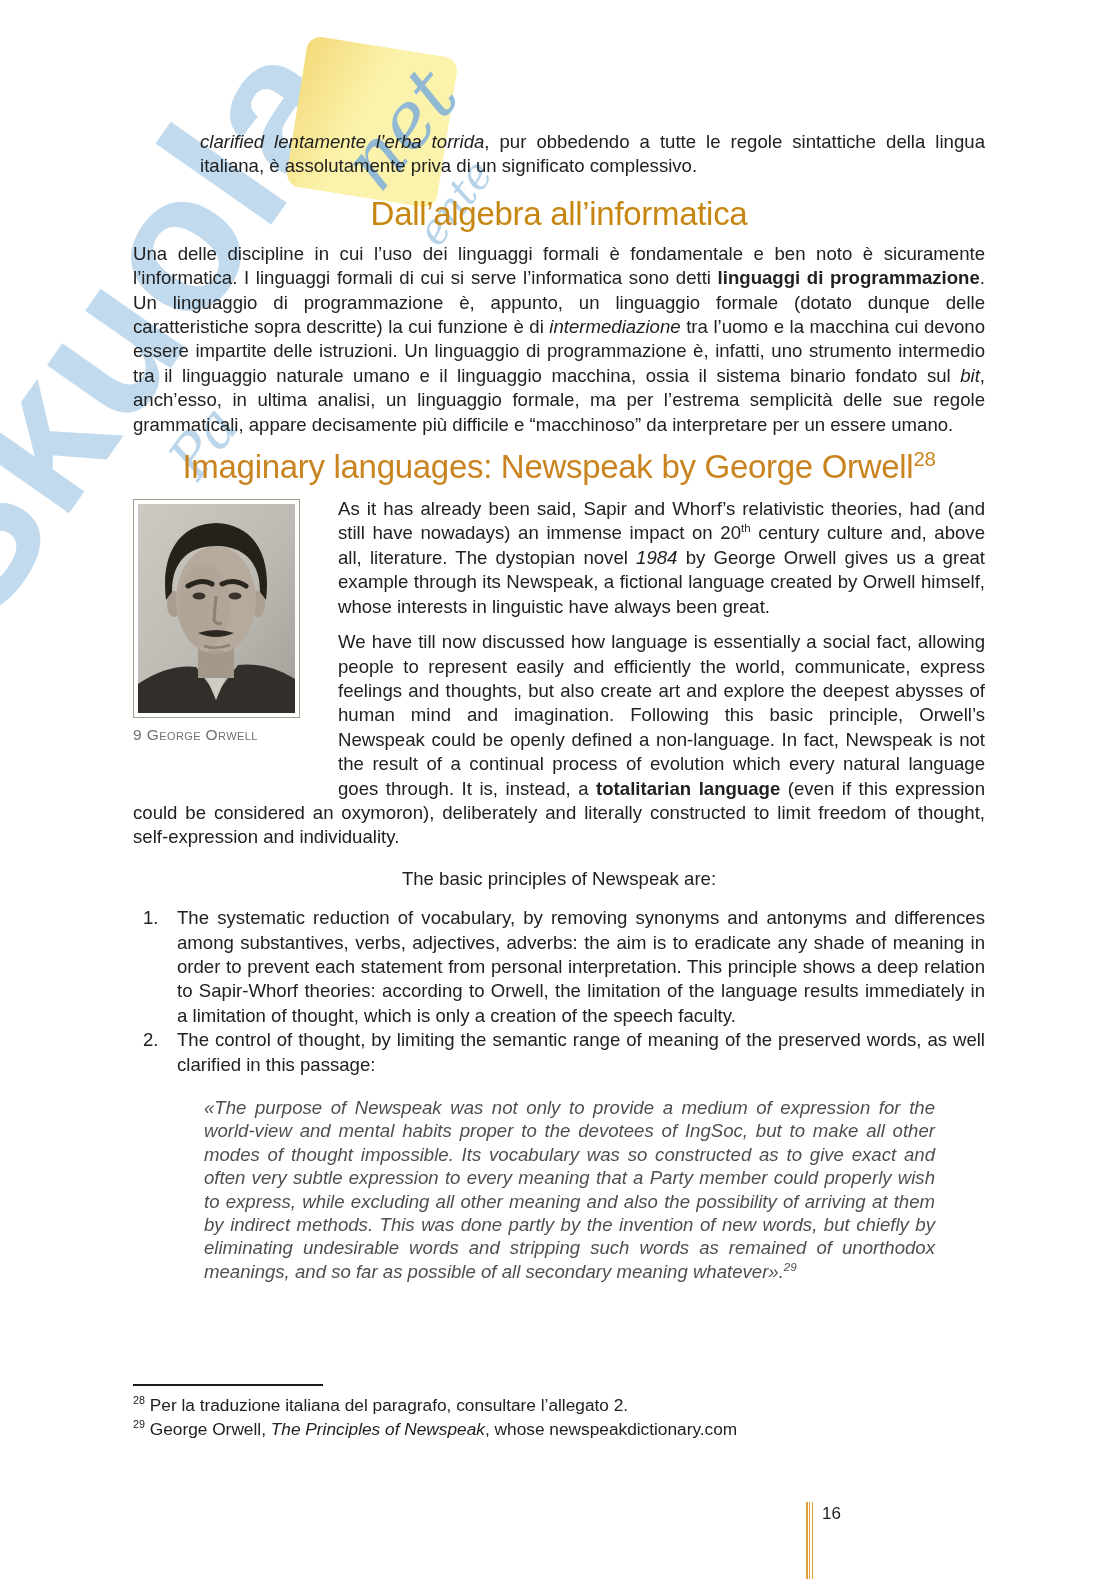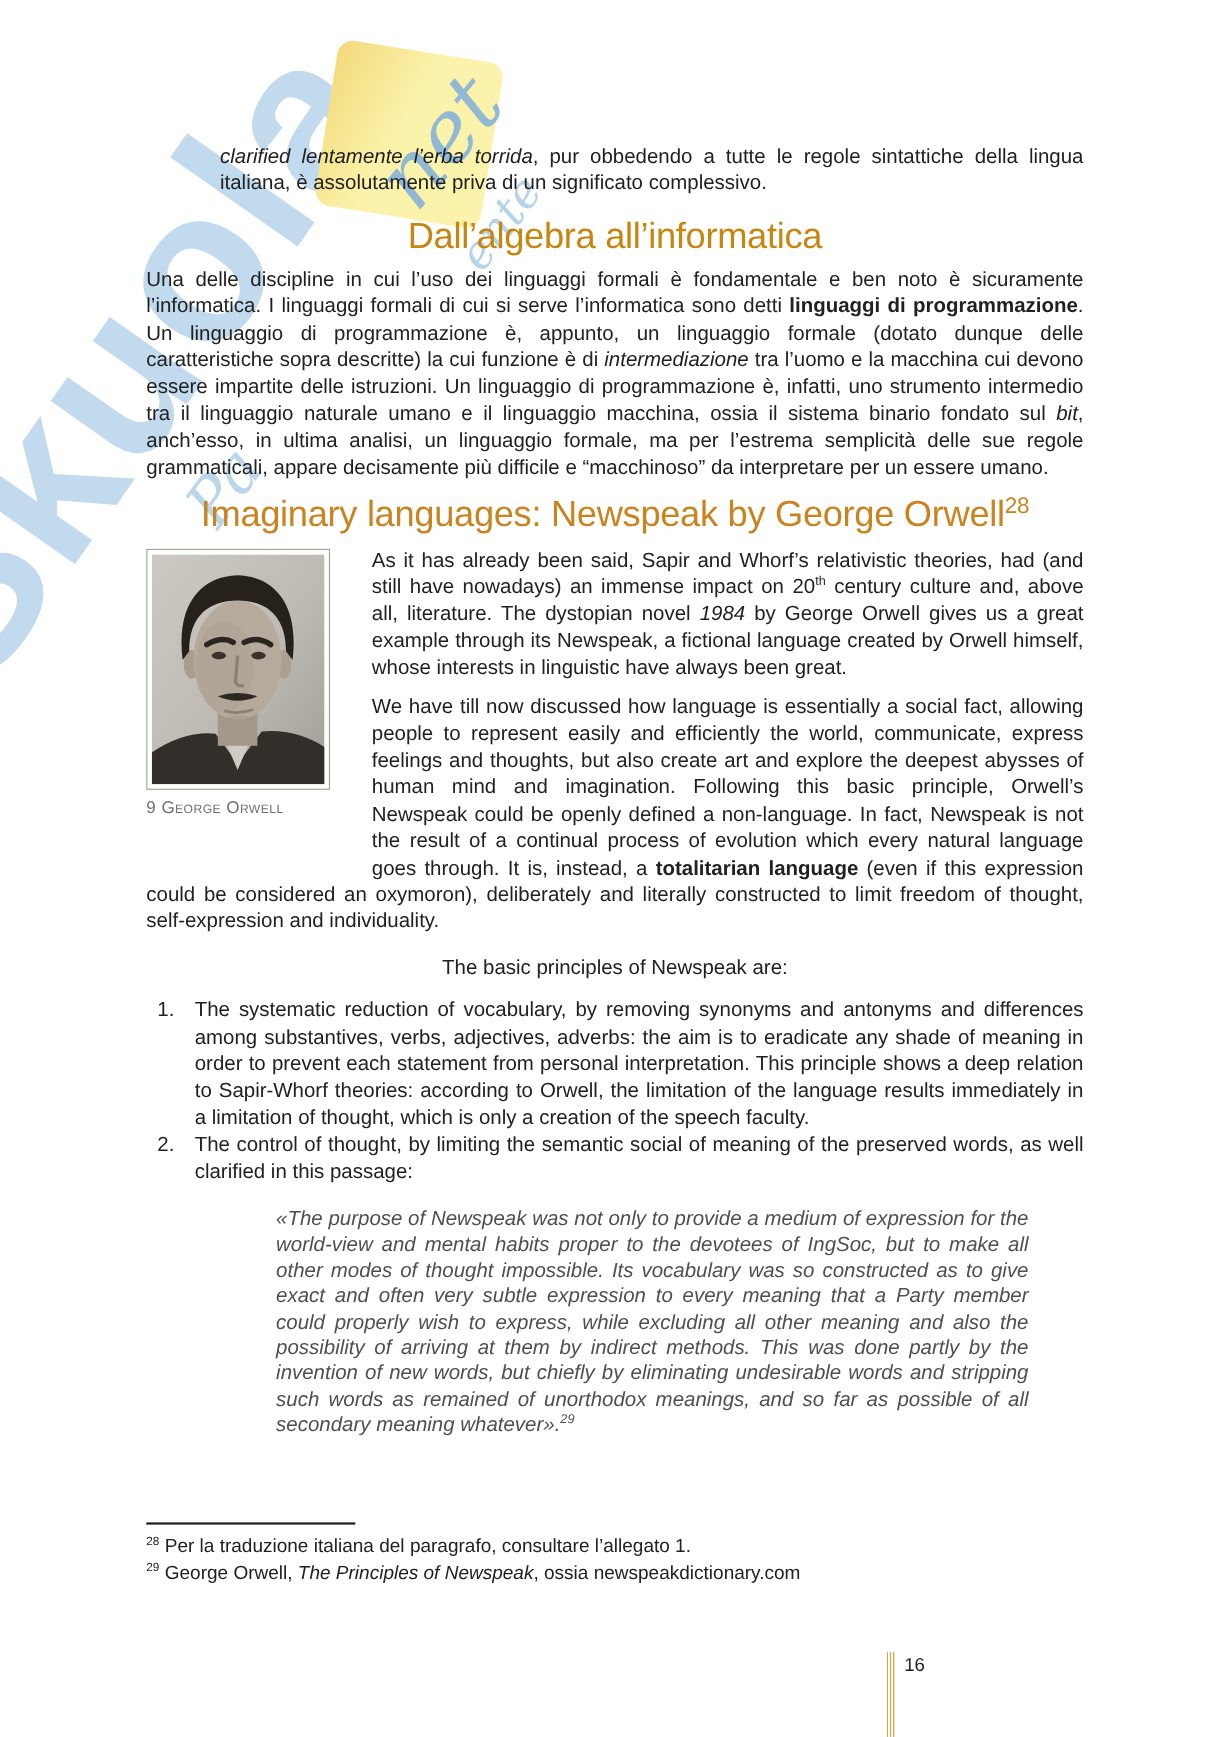--- a/index.html
+++ b/index.html
@@ -35,21 +35,21 @@
   .photo-frame svg{display:block;}
   figcaption{font-size:15.5px;color:#707070;font-variant:small-caps;letter-spacing:.4px;margin-top:8px;
              text-align:left;}
 
   .principles{margin:17px 0 15px 0;text-align:center;}
   .nlist{margin:0;}
   .nrow{display:flex;font-size:18.6px;line-height:24.4px;}
   .num{flex:none;width:44px;padding-left:10px;box-sizing:border-box;}
   .itext{flex:1;text-align:justify;}
 
-  .quote{margin:19px 50px 0 118px;color:#4f4f4f;font-style:italic;font-size:18.6px;
+  .quote{margin:19px 50px 0 71px;color:#4f4f4f;font-style:italic;font-size:18.6px;
          line-height:23.4px;text-align:justify;}
 
   
   .footnotes{position:absolute;left:133px;top:1384px;width:852px;z-index:2;}
   .fn-rule{width:190px;border-top:2px solid #1c1c1c;margin:0 0 7px 0;}
   .fn{margin:0;font-size:17.3px;line-height:24px;text-align:left;}
   .page-bar{position:absolute;left:806px;top:1502px;width:7px;height:77px;z-index:2;
             background:repeating-linear-gradient(90deg,#e0a037 0 1.6px,#ffffff 1.6px 2.8px);}
   .page-number{position:absolute;left:822px;top:1504px;font-size:17px;color:#212121;z-index:2;}
 </style>
@@ -124,30 +124,30 @@
 
     <p class="principles">The basic principles of Newspeak are:</p>
 
     <div class="nlist">
       <div class="nrow">
         <span class="num">1.</span>
         <div class="itext"><span>The systematic reduction of vocabulary, by removing synonyms and antonyms and differences among substantives, verbs, adjectives, adverbs: the aim is to eradicate any shade of meaning in order to prevent each statement from personal interpretation. This principle shows a deep relation to Sapir-Whorf theories: according to Orwell, the limitation of the language results immediately in a limitation of thought, which is only a creation of the speech faculty.</span></div>
       </div>
       <div class="nrow">
         <span class="num">2.</span>
-        <div class="itext"><span>The control of thought, by limiting the semantic social of meaning of the preserved words, as well clarified in this passage:</span></div>
+        <div class="itext"><span>The control of thought, by limiting the semantic range of meaning of the preserved words, as well clarified in this passage:</span></div>
       </div>
     </div>
 
     <div class="quote"><span>«The purpose of Newspeak was not only to provide a medium of expression for the world-view and mental habits proper to the devotees of IngSoc, but to make all other modes of thought impossible. Its vocabulary was so constructed as to give exact and often very subtle expression to every meaning that a Party member could properly wish to express, while excluding all other meaning and also the possibility of arriving at them by indirect methods. This was done partly by the invention of new words, but chiefly by eliminating undesirable words and stripping such words as remained of unorthodox meanings, and so far as possible of all secondary meaning whatever».</span><span class="seg-sup">29</span></div>
 
   </div>
 
   <div class="footnotes">
     <div class="fn-rule"></div>
-    <p class="fn"><span class="seg-sup">28</span><span> Per la traduzione italiana del paragrafo, consultare l’allegato 1.</span></p>
-    <p class="fn"><span class="seg-sup">29</span><span> George Orwell, </span><span class="seg-italic">The Principles of Newspeak</span><span>, ossia newspeakdictionary.com</span></p>
+    <p class="fn"><span class="seg-sup">28</span><span> Per la traduzione italiana del paragrafo, consultare l’allegato 2.</span></p>
+    <p class="fn"><span class="seg-sup">29</span><span> George Orwell, </span><span class="seg-italic">The Principles of Newspeak</span><span>, whose newspeakdictionary.com</span></p>
   </div>
 
   <div class="page-bar"></div>
   <div class="page-number">16</div>
 
 </div>
 
 </body></html>

